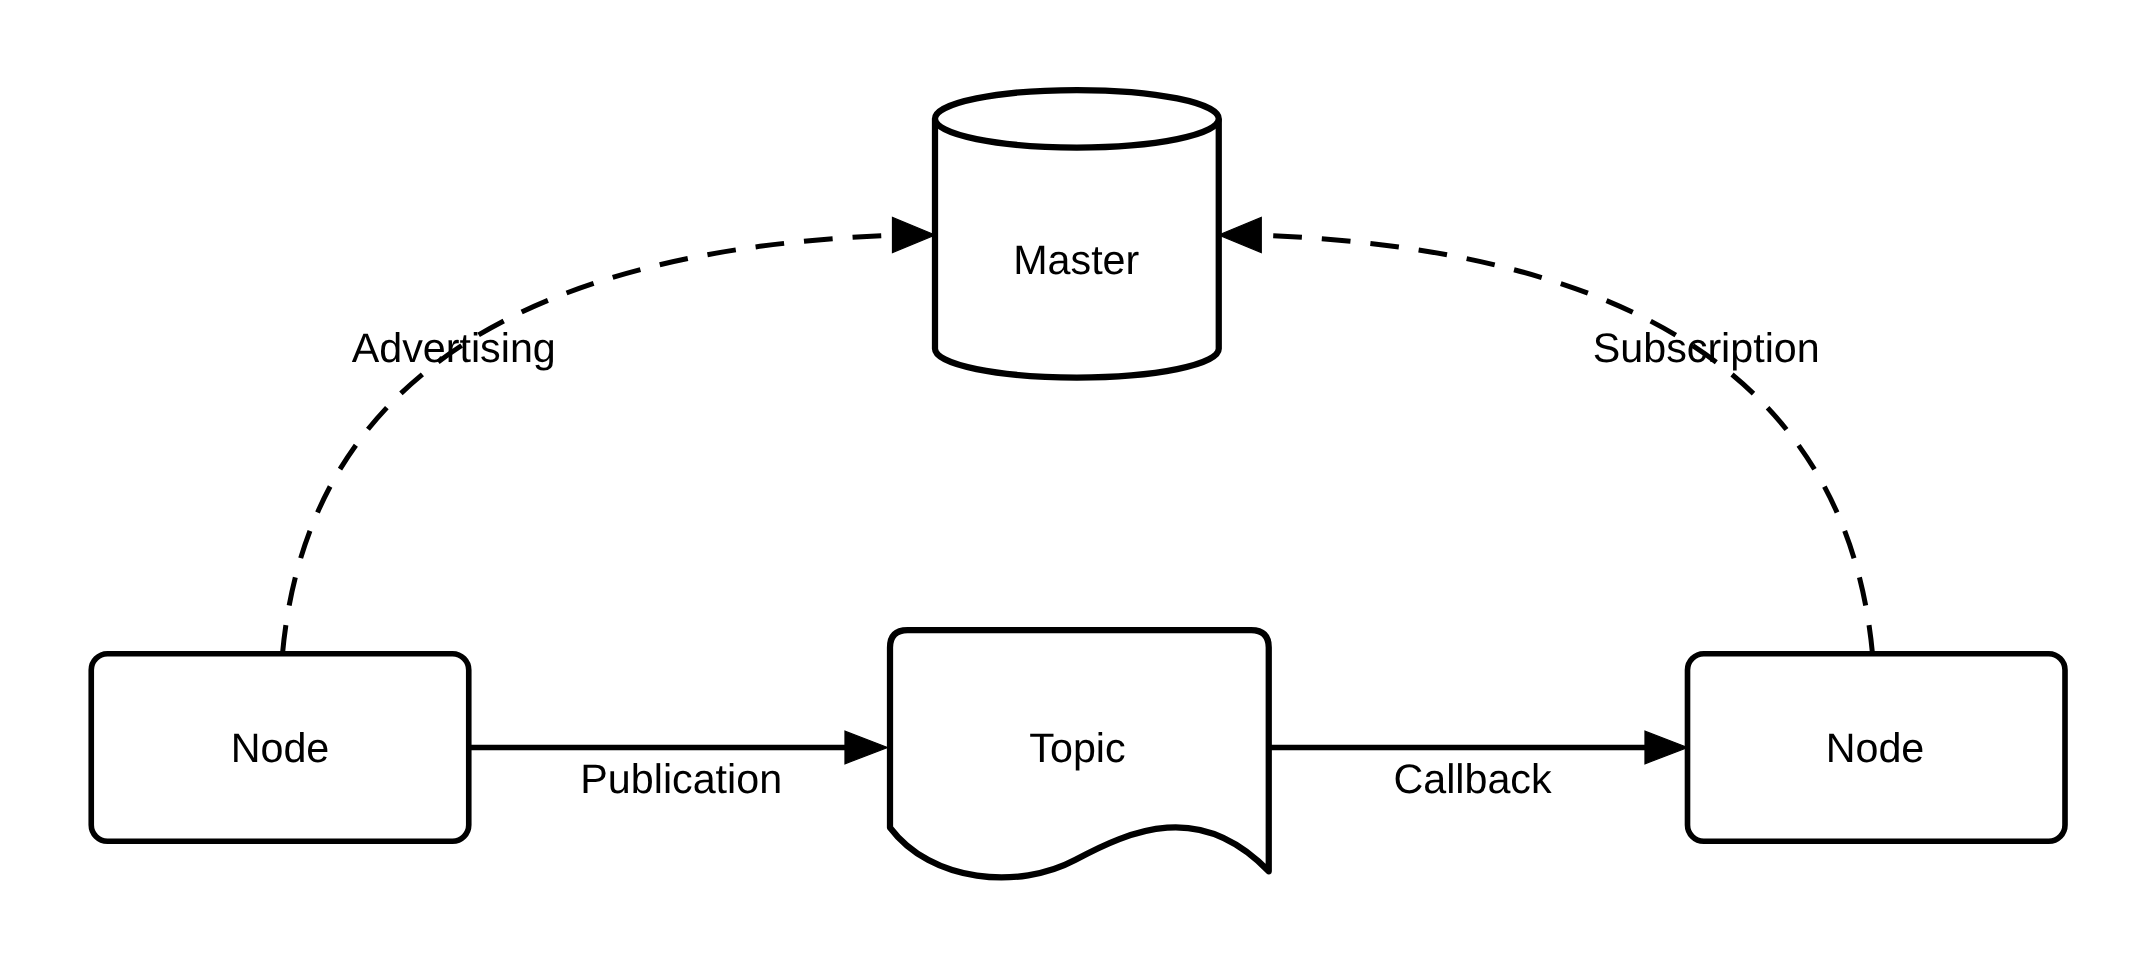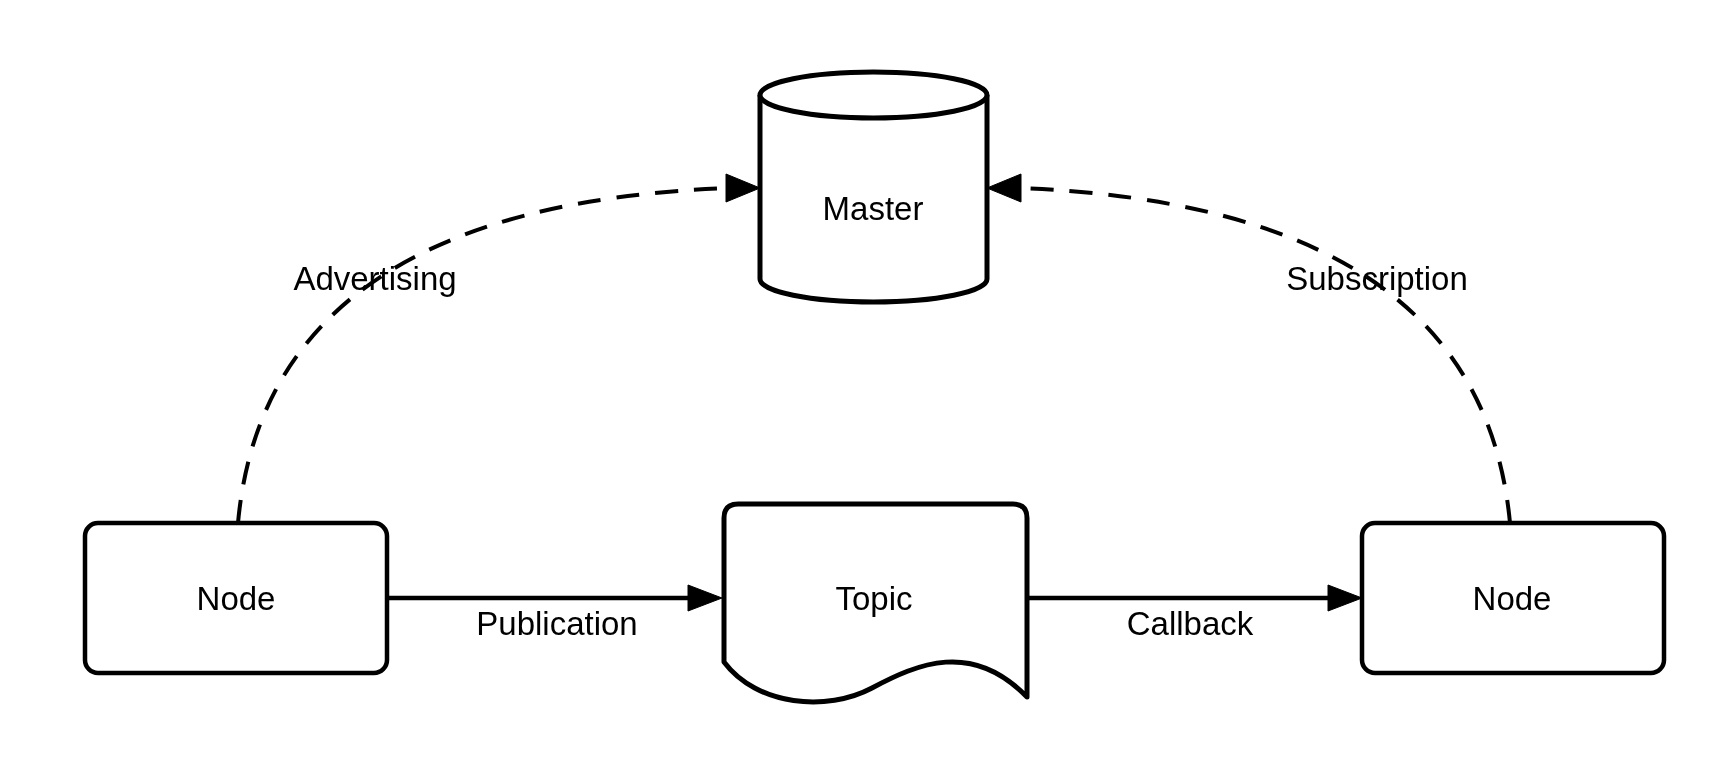--- a/index.html
+++ b/index.html
@@ -9,21 +9,20 @@
     width: 1725px;
     height: 769px;
     overflow: hidden;
     font-family: "Liberation Sans", sans-serif;
   }
   .canvas {
     position: relative;
     width: 1590px;
     height: 769px;
     background: #ffffff;
-    padding-left: 12px;
   }
   svg text {
     font-family: "Liberation Sans", sans-serif;
     font-size: 33px;
     fill: #000000;
   }
 </style>
 </head>
 <body>
 

